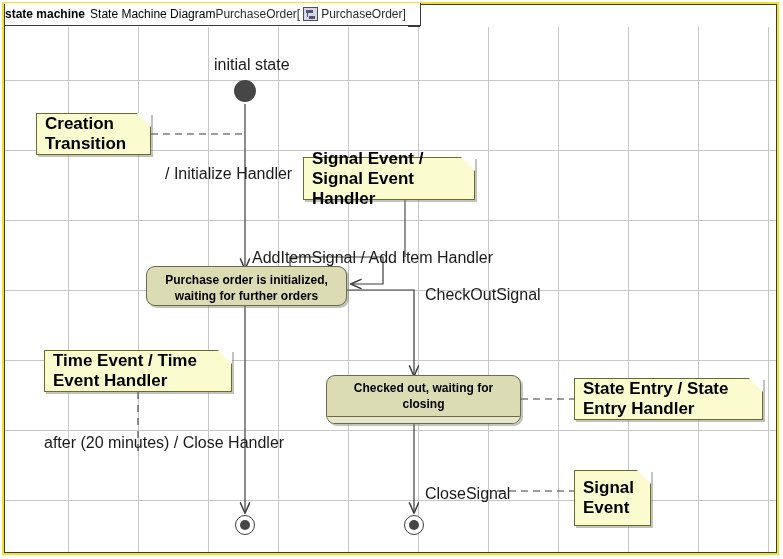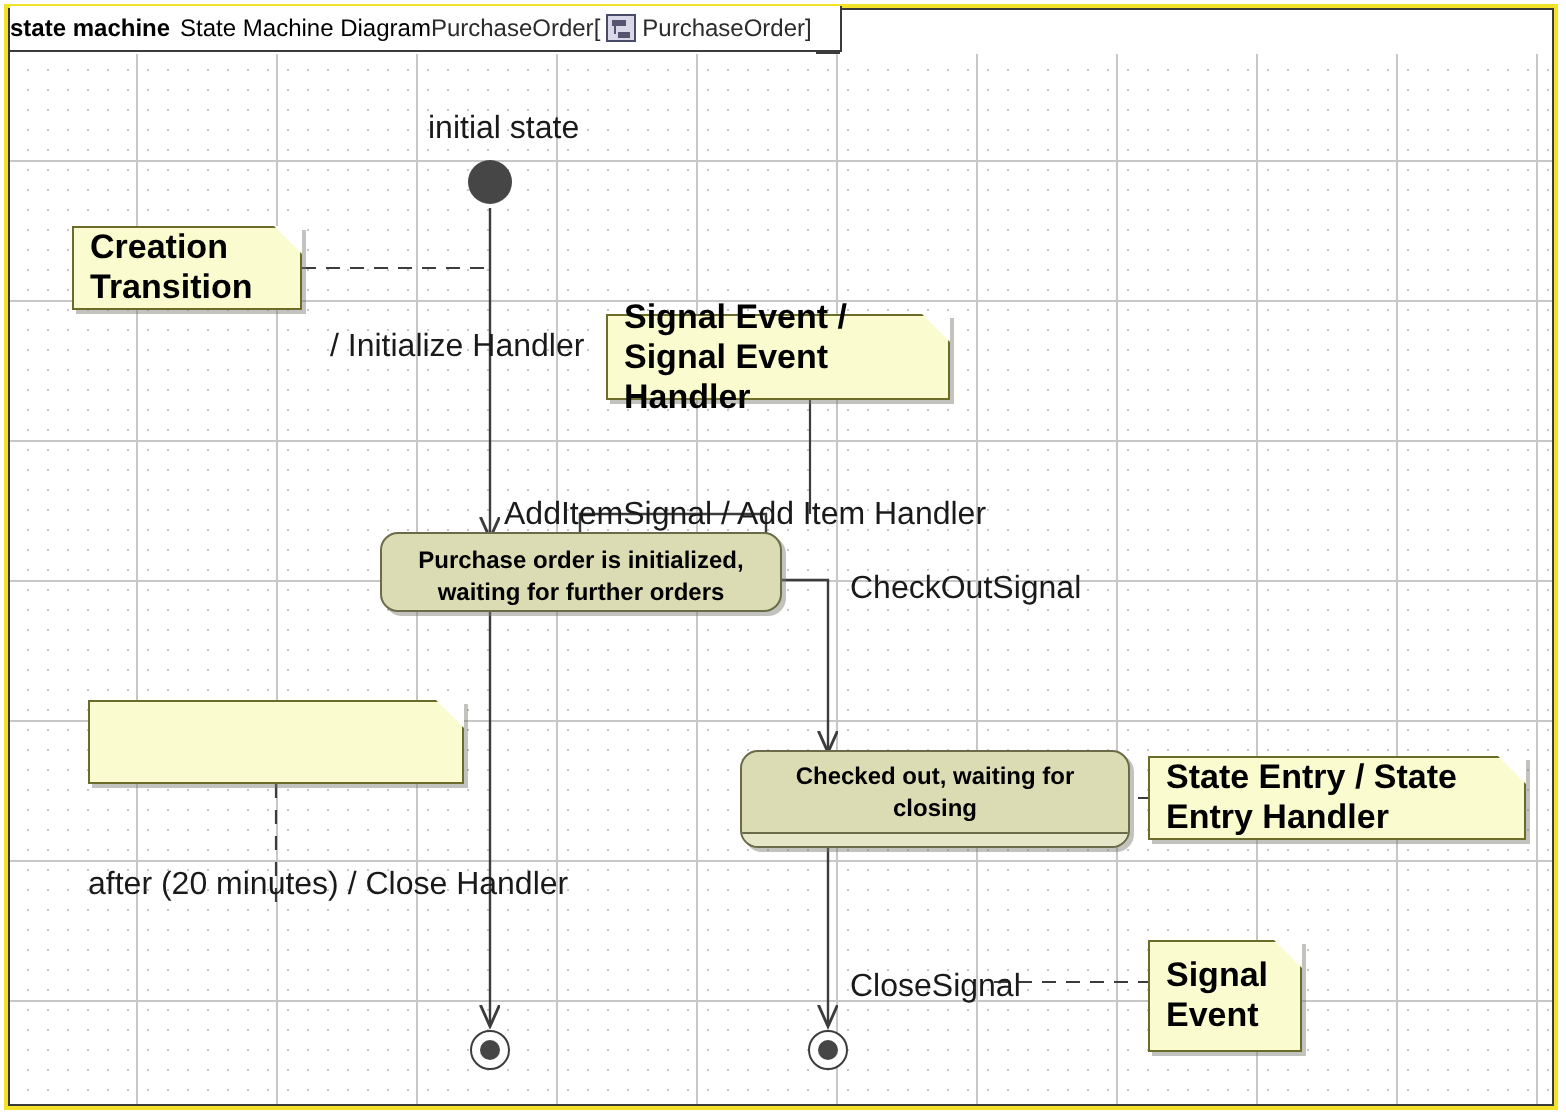--- a/index.html
+++ b/index.html
@@ -143,21 +143,20 @@
   
   .state {
     position: absolute;
     background: #dcdcb4;
     border: 1px solid #6b6b4a;
     border-radius: 9px;
     box-sizing: border-box;
     z-index: 4;
     box-shadow: 2px 2px 0 rgba(120,120,110,0.45);
     overflow: hidden;
-    margin-left: 44px;
   }
   .state .s-title {
     font-size: 12px;
     font-weight: bold;
     color: #000;
     text-align: center;
     line-height: 16px;
     padding: 5px 6px;
   }
   .state.compart .s-title {
@@ -282,20 +281,21 @@
     <span>Creation Transition</span>
     <span class="foldtri"></span>
   </div>
 
   <div class="note" style="left:303px; top:157px; width:172px; height:43px;">
     <span>Signal Event / Signal Event Handler</span>
     <span class="foldtri"></span>
   </div>
 
   <div class="note" style="left:44px; top:350px; width:188px; height:42px;">
+    <span>Time Event / Time Event Handler</span>
     <span class="foldtri"></span>
   </div>
 
   <div class="note" style="left:574px; top:378px; width:189px; height:42px;">
     <span>State Entry / State Entry Handler</span>
     <span class="foldtri"></span>
   </div>
 
   <div class="note" style="left:574px; top:470px; width:77px; height:56px;">
     <span>Signal Event</span>

